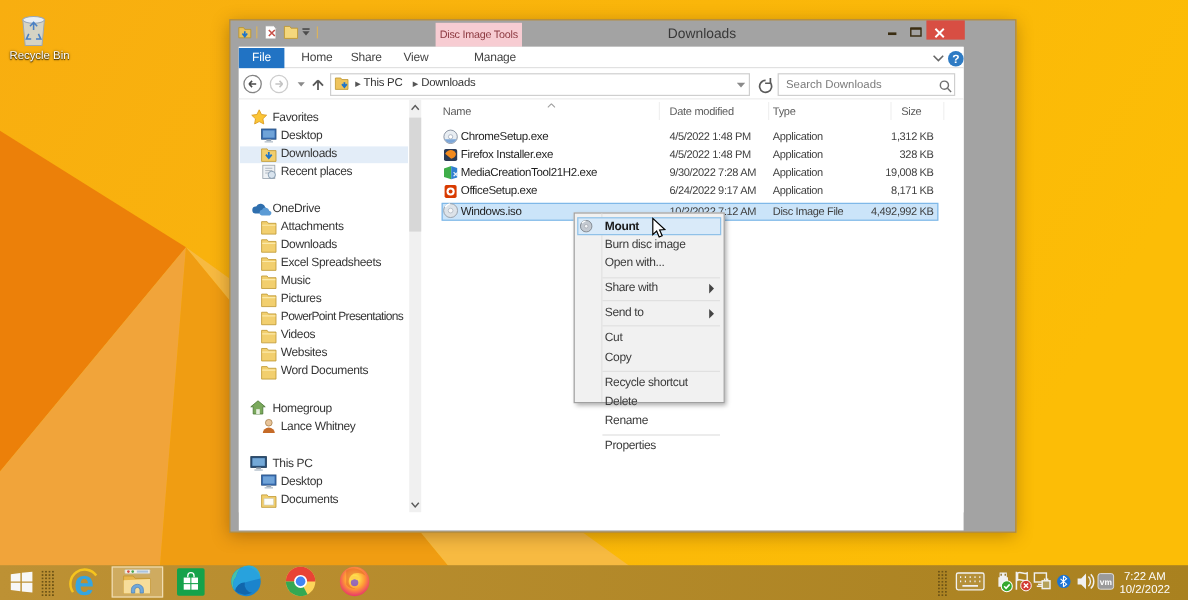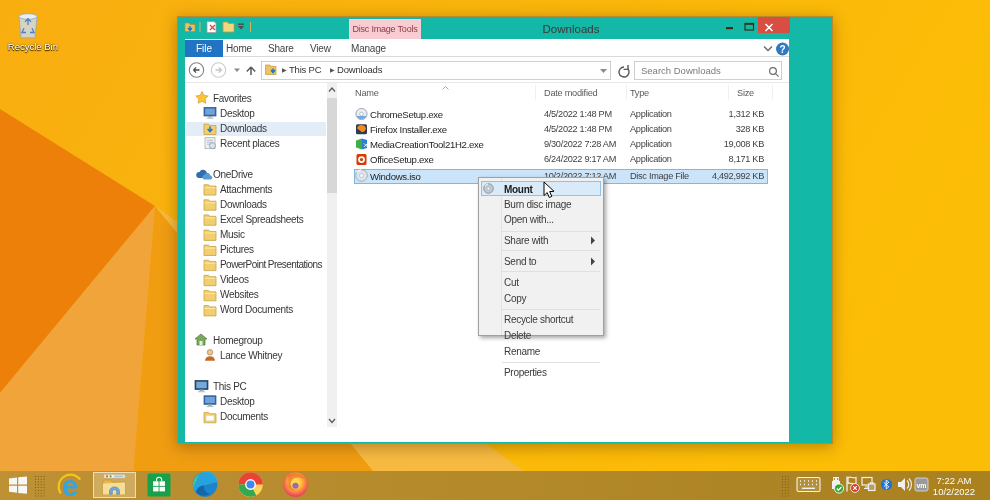--- a/index.html
+++ b/index.html
@@ -1,27 +1,27 @@
 <!DOCTYPE html>
 <html><head><meta charset="utf-8">
 <style>
 html,body{margin:0;padding:0}
 body{width:990px;height:500px;overflow:hidden;position:relative;font-family:"Liberation Sans",sans-serif;-webkit-font-smoothing:antialiased}
 .abs{position:absolute}
 #wall{left:0;top:0}
 
-#win{left:177px;top:16px;width:656px;height:428px;background:#14b8a6;border:1px solid #b98a2b;box-sizing:border-box;box-shadow:0 3px 14px rgba(60,30,0,.35)}
+#win{left:191px;top:16px;width:656px;height:428px;background:#a3a3a3;border:1px solid #b98a2b;box-sizing:border-box;box-shadow:0 3px 14px rgba(60,30,0,.35)}
 #inner{position:absolute;left:7px;top:22px;width:604px;height:403px;background:#fff}
 #title{left:223px;top:5.5px;width:340px;text-align:center;font-size:11.5px;color:#383838}
 #pinktab{left:171px;top:2px;width:72px;height:20px;background:#f7ccd2;text-align:center;font-size:9px;line-height:21px;color:#8d3a41;white-space:nowrap;letter-spacing:-.2px}
 #closebtn{left:580px;top:0px;width:32px;height:16px;background:#d84e43}
 
 #tabrow{left:0;top:0;width:604px;height:18px;background:#fff;border-bottom:1px solid #dadada;box-sizing:border-box}
 #filetab{position:absolute;left:0px;top:1px;width:38px;height:17px;background:#2173c4;color:#fff;font-size:10px;text-align:center;line-height:17px}
-.rtab{position:absolute;top:1px;height:17px;font-size:10px;letter-spacing:-.2px;line-height:17px;color:#444;text-align:left}
+.rtab{position:absolute;top:1px;height:17px;font-size:10px;letter-spacing:-.2px;line-height:17px;color:#444;text-align:right}
 
 #addrrow{left:0;top:18px;width:604px;height:26px;background:#fff;border-bottom:1px solid #e8e8e8;box-sizing:border-box}
 #addrbox{position:absolute;left:76px;top:22px;width:350px;height:19px;border:1px solid #cfcfcf;background:#fff;box-sizing:border-box}
 #searchbox{position:absolute;left:449px;top:22px;width:148px;height:19px;border:1px solid #cfcfcf;background:#fff;box-sizing:border-box;font-size:9.5px;color:#7a7a7a;line-height:18px}
 .bc{font-size:9.5px;letter-spacing:-.2px;color:#333}
 
 .navlbl{position:absolute;font-size:10px;letter-spacing:-.3px;color:#363636;white-space:nowrap}
 .nav2{left:35px}
 
 #sbar{left:142px;top:0px;width:10px;height:344px;background:#f0f0f0}

